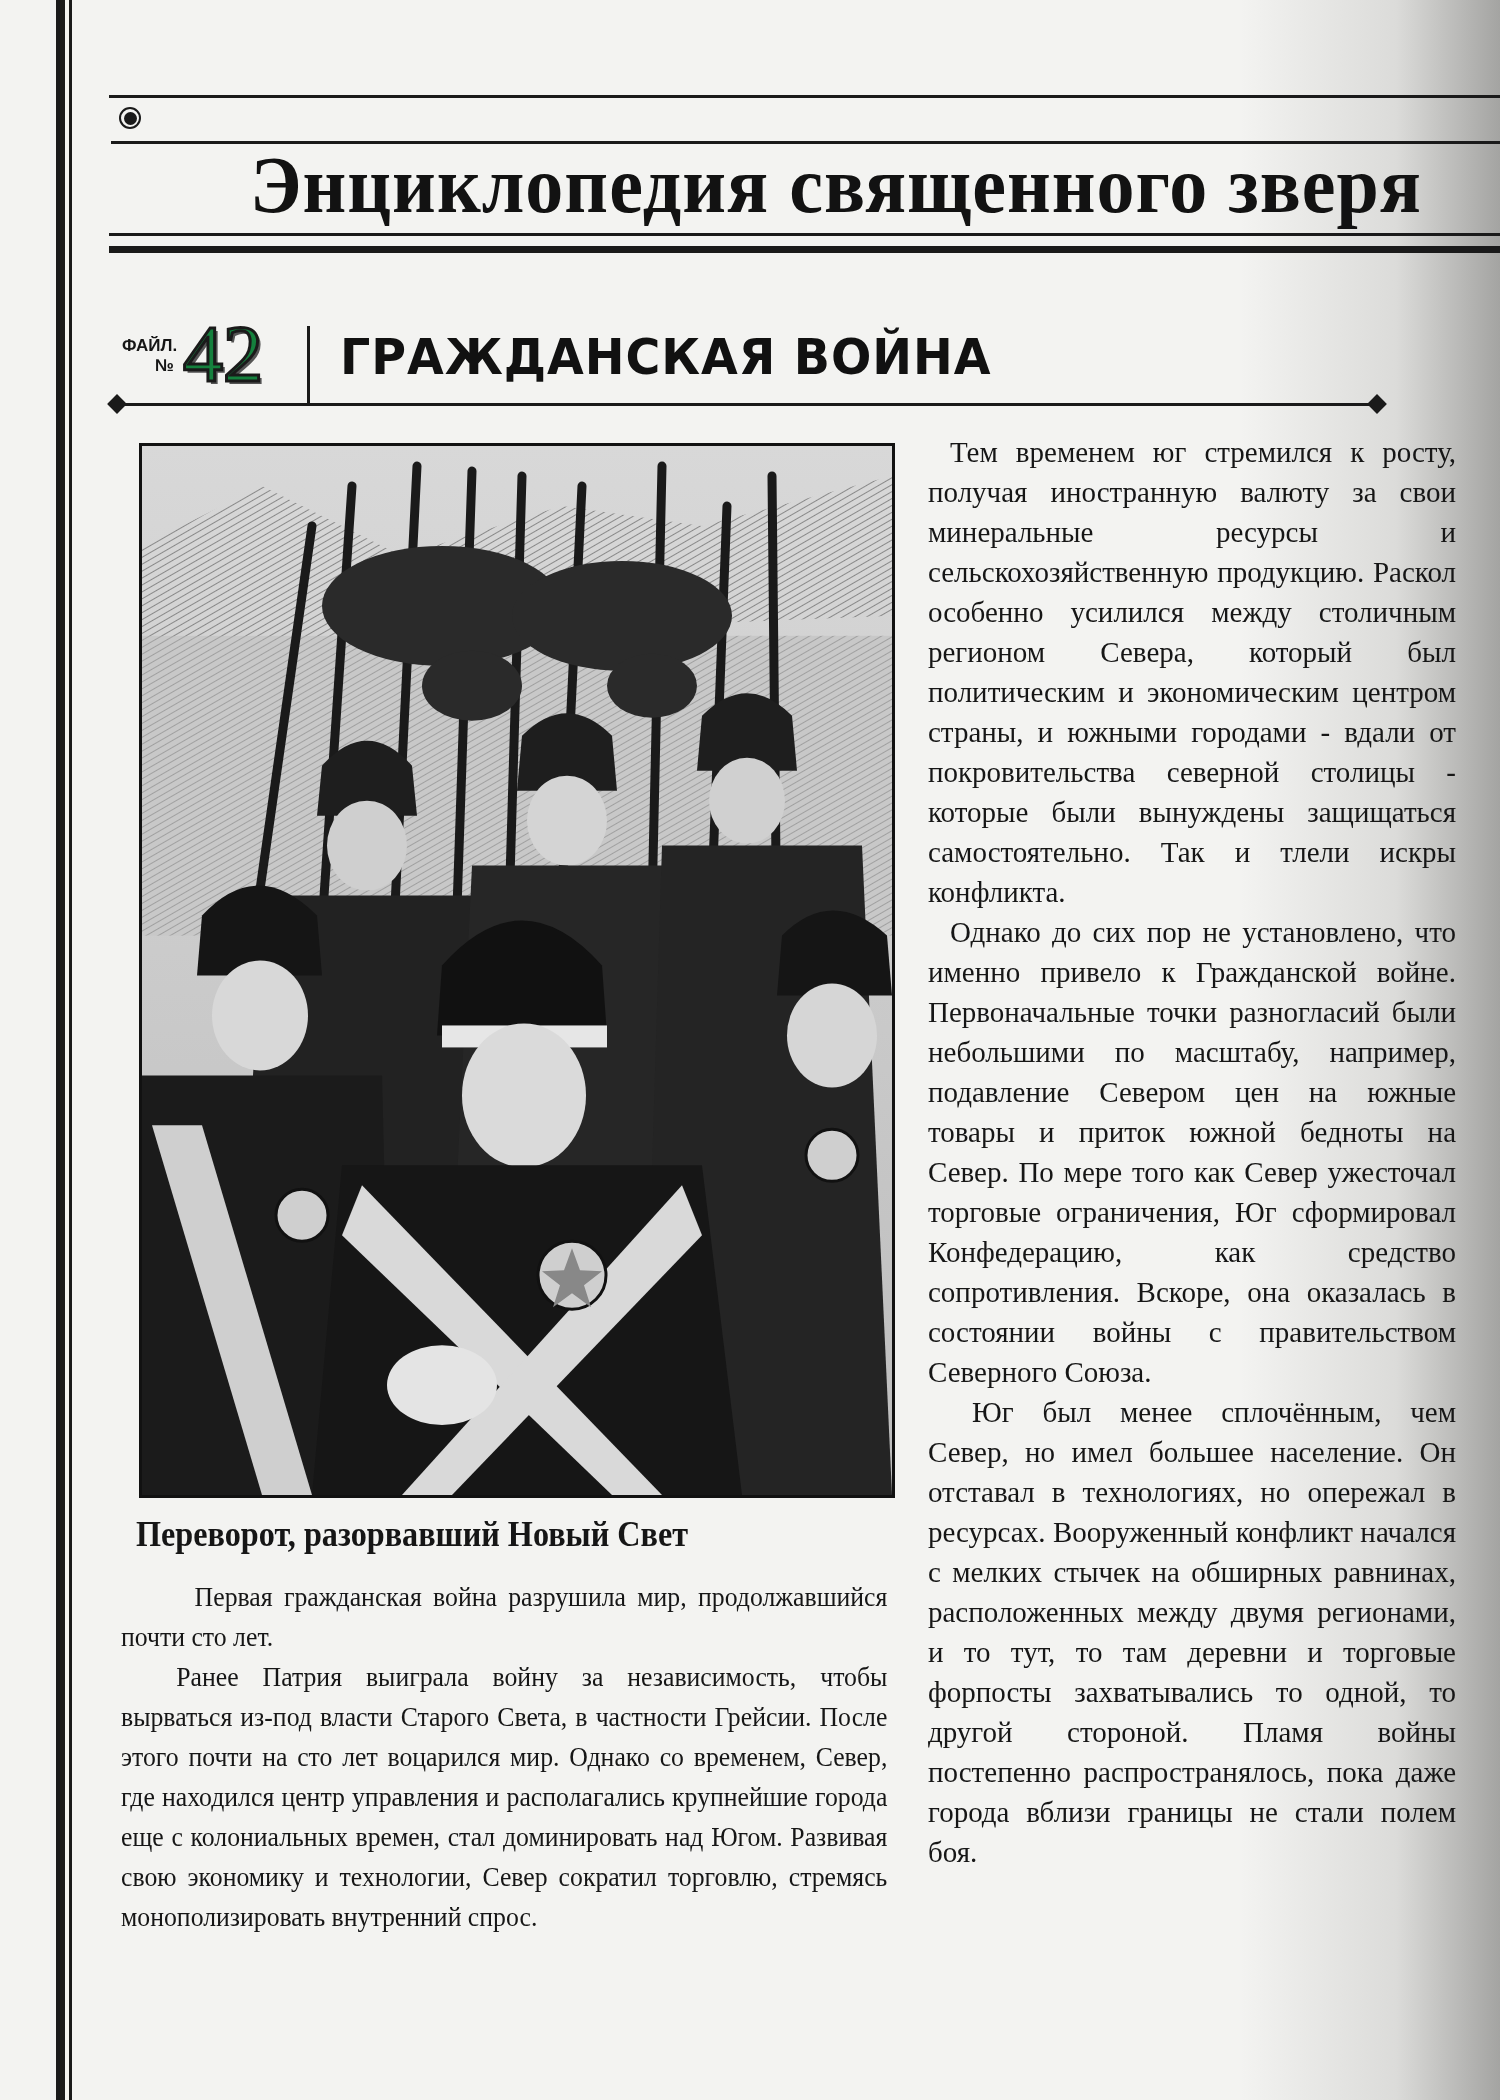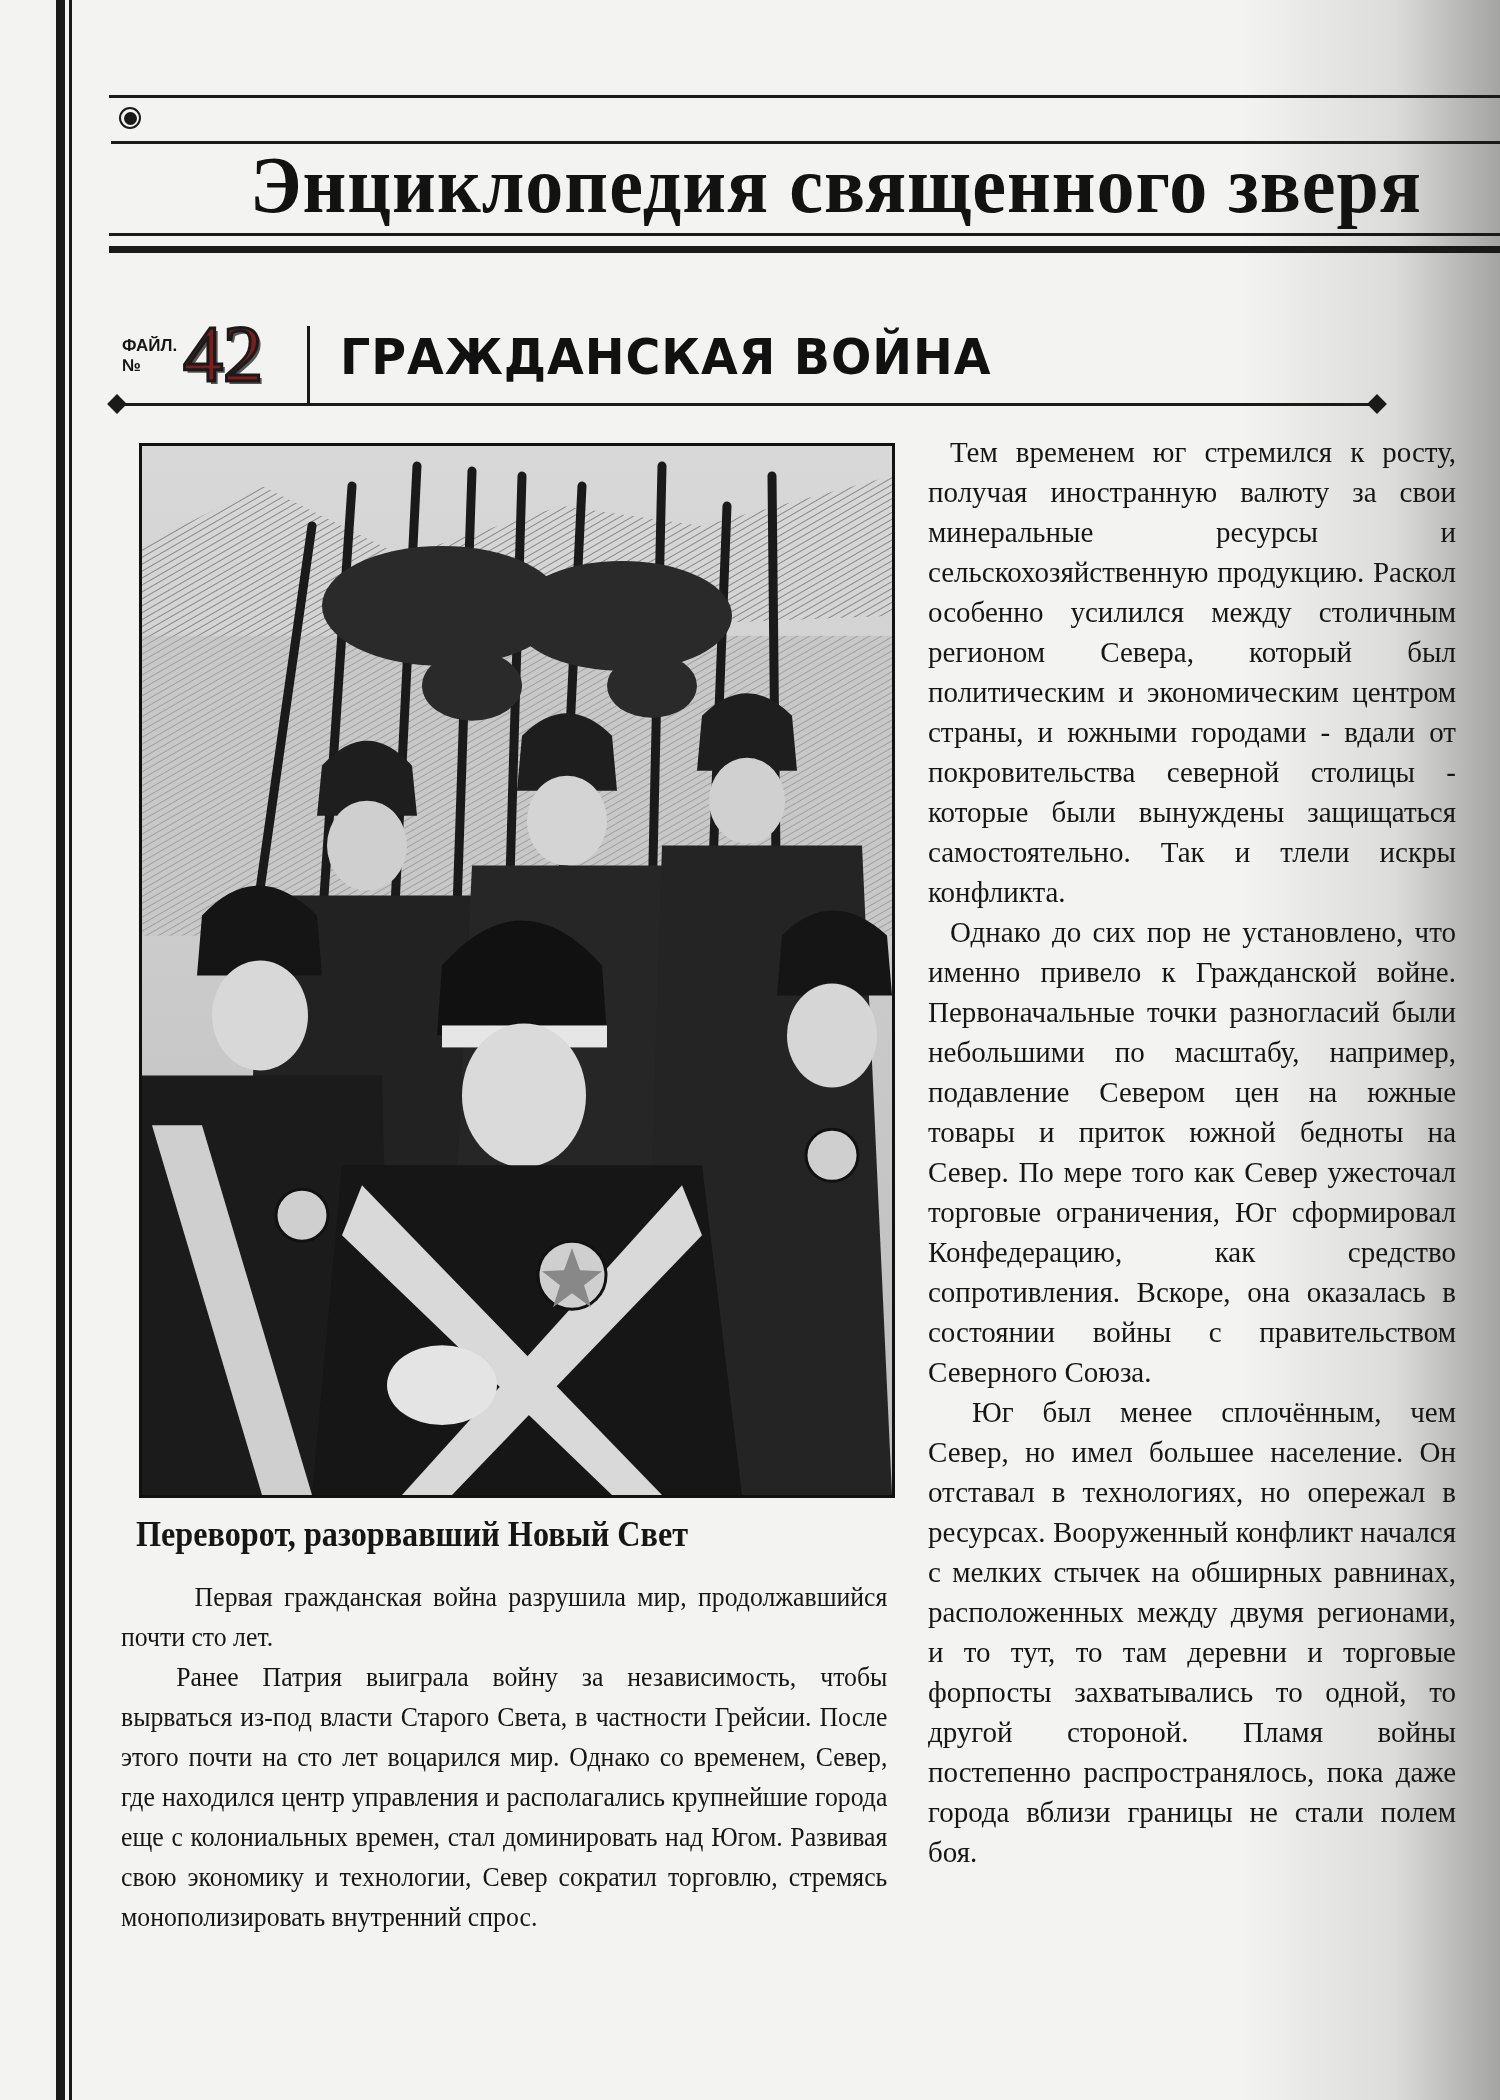--- a/index.html
+++ b/index.html
@@ -32,26 +32,26 @@
     font-size: 76px; letter-spacing: 1px;
     transform: scaleY(1.05); transform-origin: top;
     color: #121212;
     padding-left: 50px; box-sizing: border-box; text-align: left;
     padding-left: 140px;
   }
 
   .file-label {
     position: absolute; left: 122px; top: 336px;
     font-family: "Liberation Sans", sans-serif; font-weight: bold;
-    font-size: 17px; line-height: 20px; text-align: left; width: 52px;
+    font-size: 17px; line-height: 20px; text-align: right; width: 52px;
   }
   .file-num {
     position: absolute; left: 183px; top: 314px;
     font-family: "Liberation Serif", serif; font-size: 80px; line-height: 80px;
-    color: #7f1d1d;
+    color: #15803d;
     -webkit-text-stroke: 3px #1a1a1a;
     text-shadow: 3px 3px 0 #555;
   }
   .vsep { position: absolute; left: 307px; top: 326px; width: 3px; height: 78px; background: #1a1a1a; }
   .file-title {
     position: absolute; left: 340px; top: 328px;
     font-family: "DejaVu Sans", sans-serif; font-weight: bold;
     font-size: 50px; letter-spacing: 1px; color: #111;
     transform: scaleX(0.95); transform-origin: left;
   }

